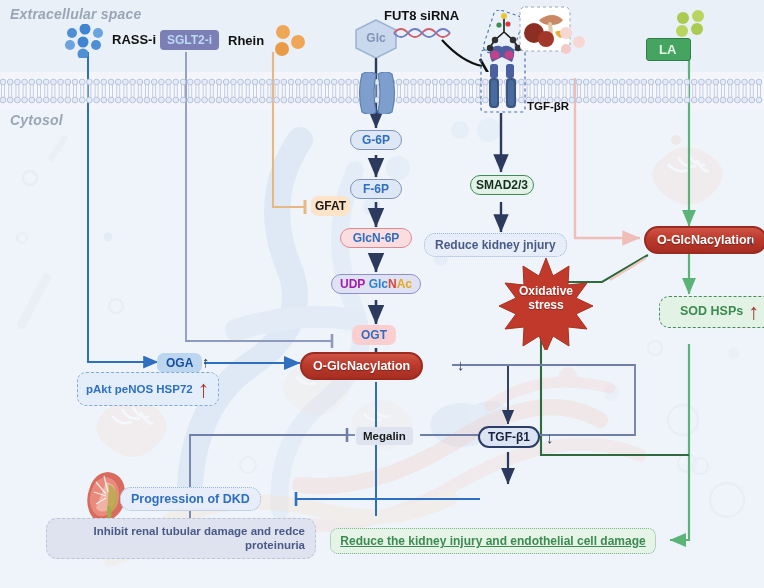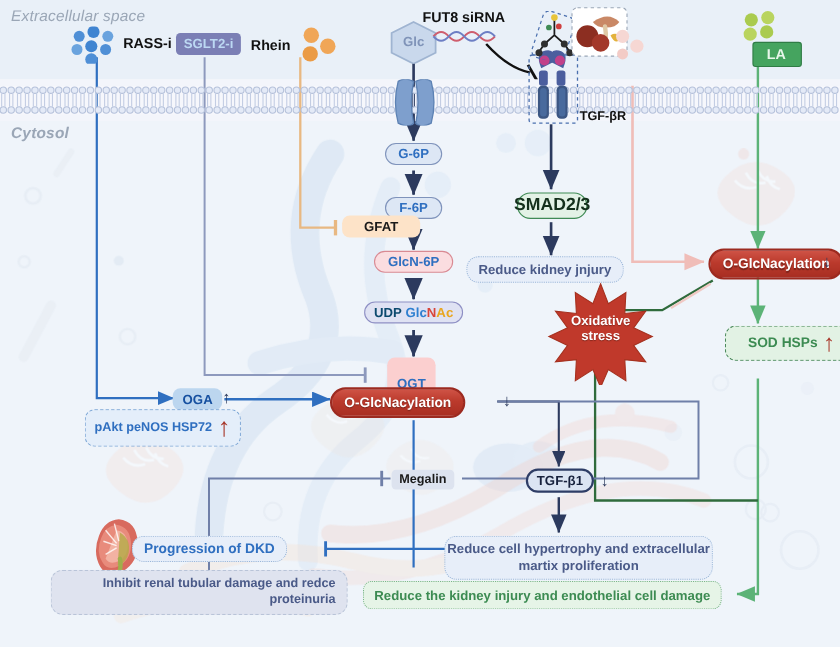--- a/index.html
+++ b/index.html
@@ -8,43 +8,43 @@
          background:linear-gradient(180deg,#eef3f9 0%,#eef3f9 15%,#f2f6fa 16%,#eff4fa 100%);}
 
   
   .extracell{position:absolute;left:0;top:0;width:764px;height:72px;
              background:#e9f0f8;}
   .cytosol{position:absolute;left:0;top:110px;width:764px;height:478px;
            background:#eff4fa;}
   .memb{position:absolute;left:0;top:72px;width:764px;height:38px;
         background:#f3f5fb;}
   .lbl-space{position:absolute;left:10px;top:6px;font-style:italic;font-size:14px;
-             font-weight:400;color:#9aa6b6;letter-spacing:.2px;}
+             font-weight:700;color:#9aa6b6;letter-spacing:.2px;}
   .lbl-cyto{position:absolute;left:10px;top:112px;font-style:italic;font-size:14px;
             font-weight:700;color:#9aa6b6;letter-spacing:.2px;}
 
   
   .bgsvg{position:absolute;left:0;top:0;width:764px;height:588px;pointer-events:none;}
 
   
   .node{position:absolute;box-sizing:border-box;display:flex;align-items:center;
         justify-content:center;text-align:center;font-weight:700;white-space:nowrap;}
 
   .pill{border-radius:14px;border:1.6px solid #7f93bb;background:#dde7f5;
         color:#2f6fc0;font-size:12px;padding:2px 10px;}
   .pill-red{border-radius:14px;border:1.8px solid #d98a93;background:#fbdde0;
         color:#2f6fc0;font-size:12px;padding:2px 9px;}
   .pill-purple{border-radius:13px;border:1.8px solid #8e8fc4;background:#dfe2f3;
         font-size:12px;padding:2px 9px;}
   .pill-green{border-radius:14px;border:1.8px solid #3f8b55;background:#e3f2e6;
-        color:#14301c;font-size:16px;padding:2px 10px;}
+        color:#14301c;font-size:12px;padding:2px 10px;}
   .pill-navy{border-radius:13px;border:2px solid #2e3d66;background:#dbe4f3;
         color:#17213d;font-size:12px;padding:2px 10px;}
-  .rect-orange{border-radius:7px;background:#fde3c8;color:#1a1a1a;font-size:12px;padding:3px 20px;}
-  .rect-pink{border-radius:7px;background:#fbcfcf;color:#2f6fc0;font-size:12px;padding:17px 9px;text-align:center;}
+  .rect-orange{border-radius:7px;background:#fde3c8;color:#1a1a1a;font-size:12px;padding:3px 4px;}
+  .rect-pink{border-radius:7px;background:#fbcfcf;color:#2f6fc0;font-size:12px;padding:3px 9px;text-align:center;}
   .rect-blue{border-radius:7px;background:#bcd6ef;color:#1650a0;font-size:12px;padding:3px 9px;}
   .rect-megalin{border-radius:4px;background:#dde3ef;color:#1a1a1a;font-size:11.5px;padding:3px 7px;text-align:center;}
   .caps-red{border-radius:16px;border:2.4px solid #9c2a20;font-size:12.5px;color:#fff;
         padding:5px 11px;background:linear-gradient(180deg,#cf5346 0%,#bb3a2c 45%,#a82e22 100%);
         text-shadow:0 1px 1px rgba(0,0,0,.35);}
   .box-dash-blue{border:1.4px dashed #7fa8d6;border-radius:9px;background:#e4eefa;
         color:#2f6fc0;font-size:11.5px;padding:4px 8px;}
   .box-dot-blue{border:1.6px dotted #9ab6d8;border-radius:11px;background:#e7eef9;
         color:#4a5a88;font-size:12px;padding:4px 10px;}
   .box-plain-blue{border:1.4px dashed #b9c4d8;border-radius:11px;background:#dfe3ef;
@@ -733,36 +733,36 @@
     <circle cx="24" cy="16" r="6" fill="#f6d7d3"></circle>
     <circle cx="11" cy="23" r="5" fill="#f3cbc6"></circle>
   </svg>
 
   <svg style="position:absolute;left:672px;top:10px;width:38px;height:28px;">
     <circle cx="11" cy="8" r="6" fill="#aacb4f"></circle>
       <circle cx="26" cy="6" r="6" fill="#b9d45f"></circle>
     <circle cx="10" cy="21" r="6" fill="#b9d45f"></circle>
       <circle cx="25" cy="19" r="6" fill="#aacb4f"></circle>
   </svg>
-  <div class="node lbl-la" style="left:684px;top:38px;padding-left:12px;">LA</div>
+  <div class="node lbl-la" style="left:646px;top:38px;padding-left:12px;">LA</div>
 
   <div class="node pill" style="left:350px;top:130px;width:52px;">
       <span>G-6P</span>
     </div>
   <div class="node pill" style="left:350px;top:179px;width:52px;">
       <span>F-6P</span>
     </div>
   <div class="node rect-orange" style="left:311px;top:196px;">
       <span>GFAT</span>
     </div>
   <div class="node pill-red" style="left:340px;top:228px;width:72px;">
       <span>GlcN-6P</span>
     </div>
   <div class="node pill-purple" style="left:331px;top:274px;width:90px;">
-    <span style="color:#0c4a6e;">UDP</span>
+    <span style="color:#a21caf;">UDP</span>
       <span>&nbsp;</span>
       <span style="color:#2f7fd0;">Glc</span>
       <span style="color:#d9453a;">N</span>
       <span style="color:#e8a621;">Ac</span>
   </div>
   <div class="node rect-pink" style="left:352px;top:325px;">
       <span>OGT</span>
     </div>
 
   <div class="node caps-red" style="left:300px;top:352px;">
@@ -836,22 +836,18 @@
   </svg>
   <div class="node box-dot-blue" style="left:120px;top:487px;color:#2f6fc0;font-size:12.5px;">
       <span>Progression of DKD</span>
     </div>
 
   <div class="node box-plain-blue stack" style="left:46px;top:518px;width:270px;align-items:flex-end;">
     <span>Inhibit renal tubular damage and redce</span>
     <span>proteinuria</span>
   </div>
 
-  <div class="node box-dot-blue stack" style="left:404px;top:487px;width:244px;">
-    <span>Reduce cell hypertrophy and extracellular</span>
-    <span>martix proliferation</span>
-  </div>
-
-  <div class="node box-dot-green" style="left:330px;top:528px;width:326px;">
+
+  <div class="node box-dot-green" style="left:330px;top:528px;width:326px;text-decoration:underline;">
       <span>Reduce the kidney injury and endothelial cell damage</span>
     </div>
 
 </div>
 
 </body></html>

